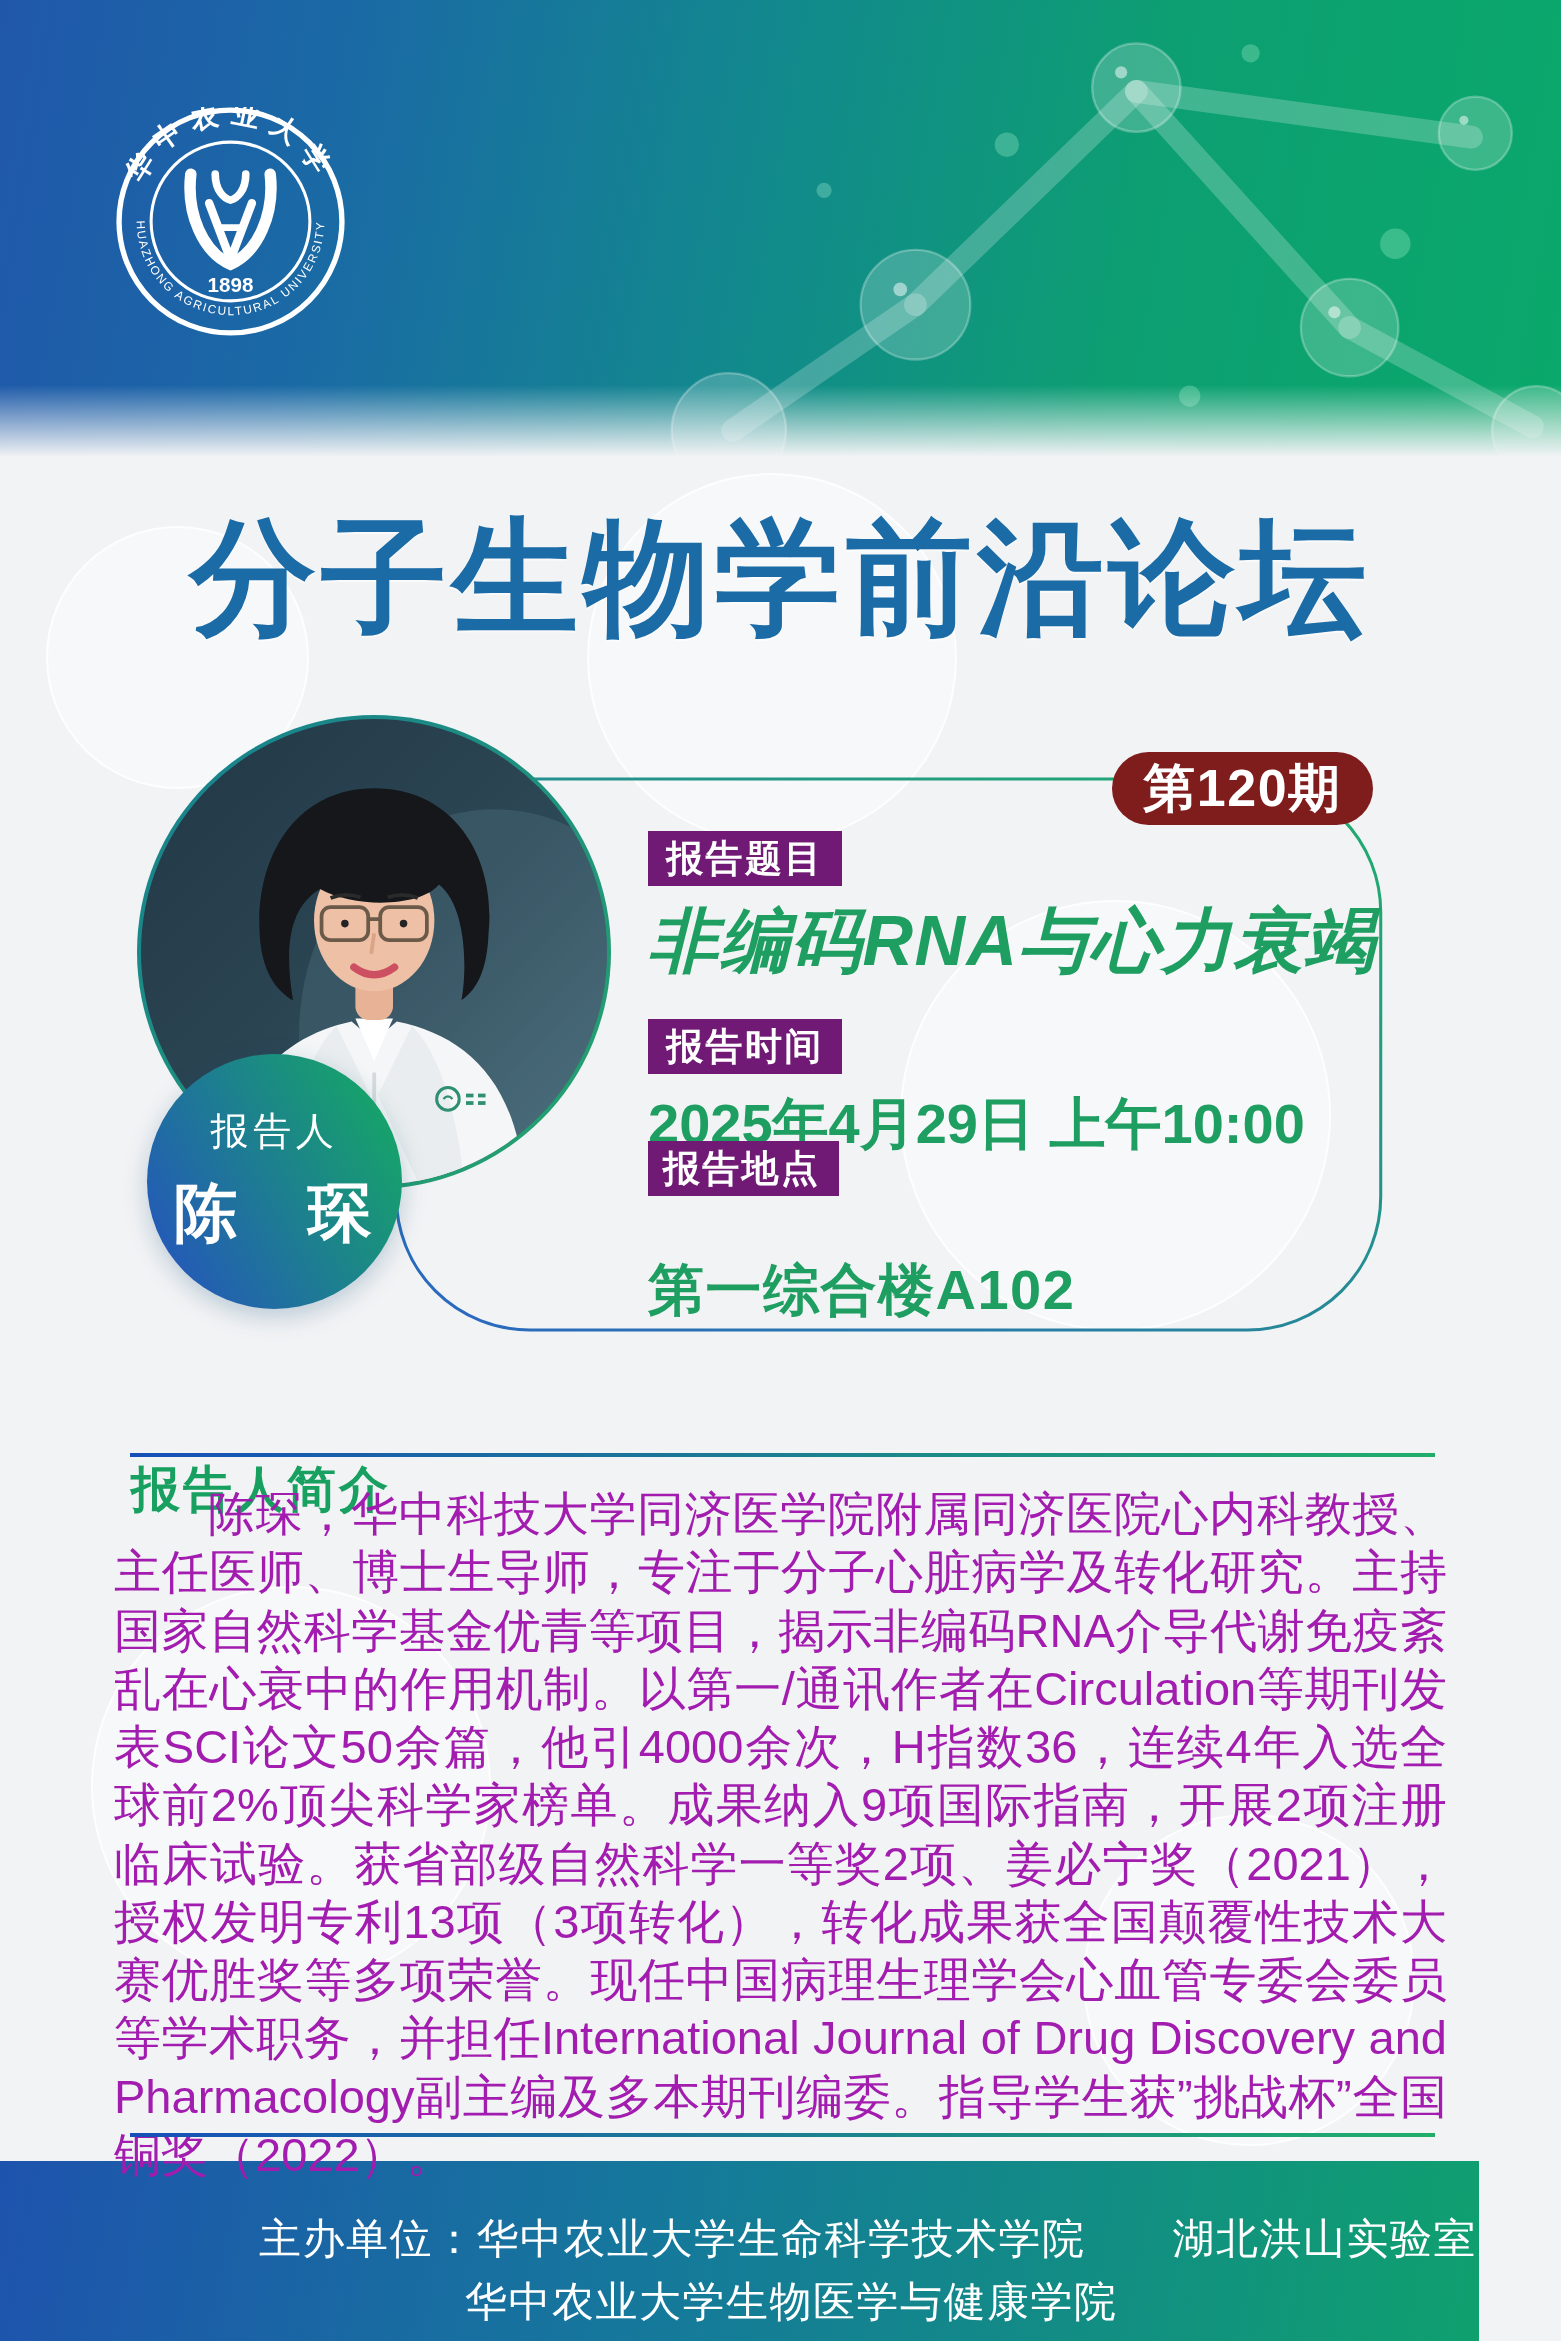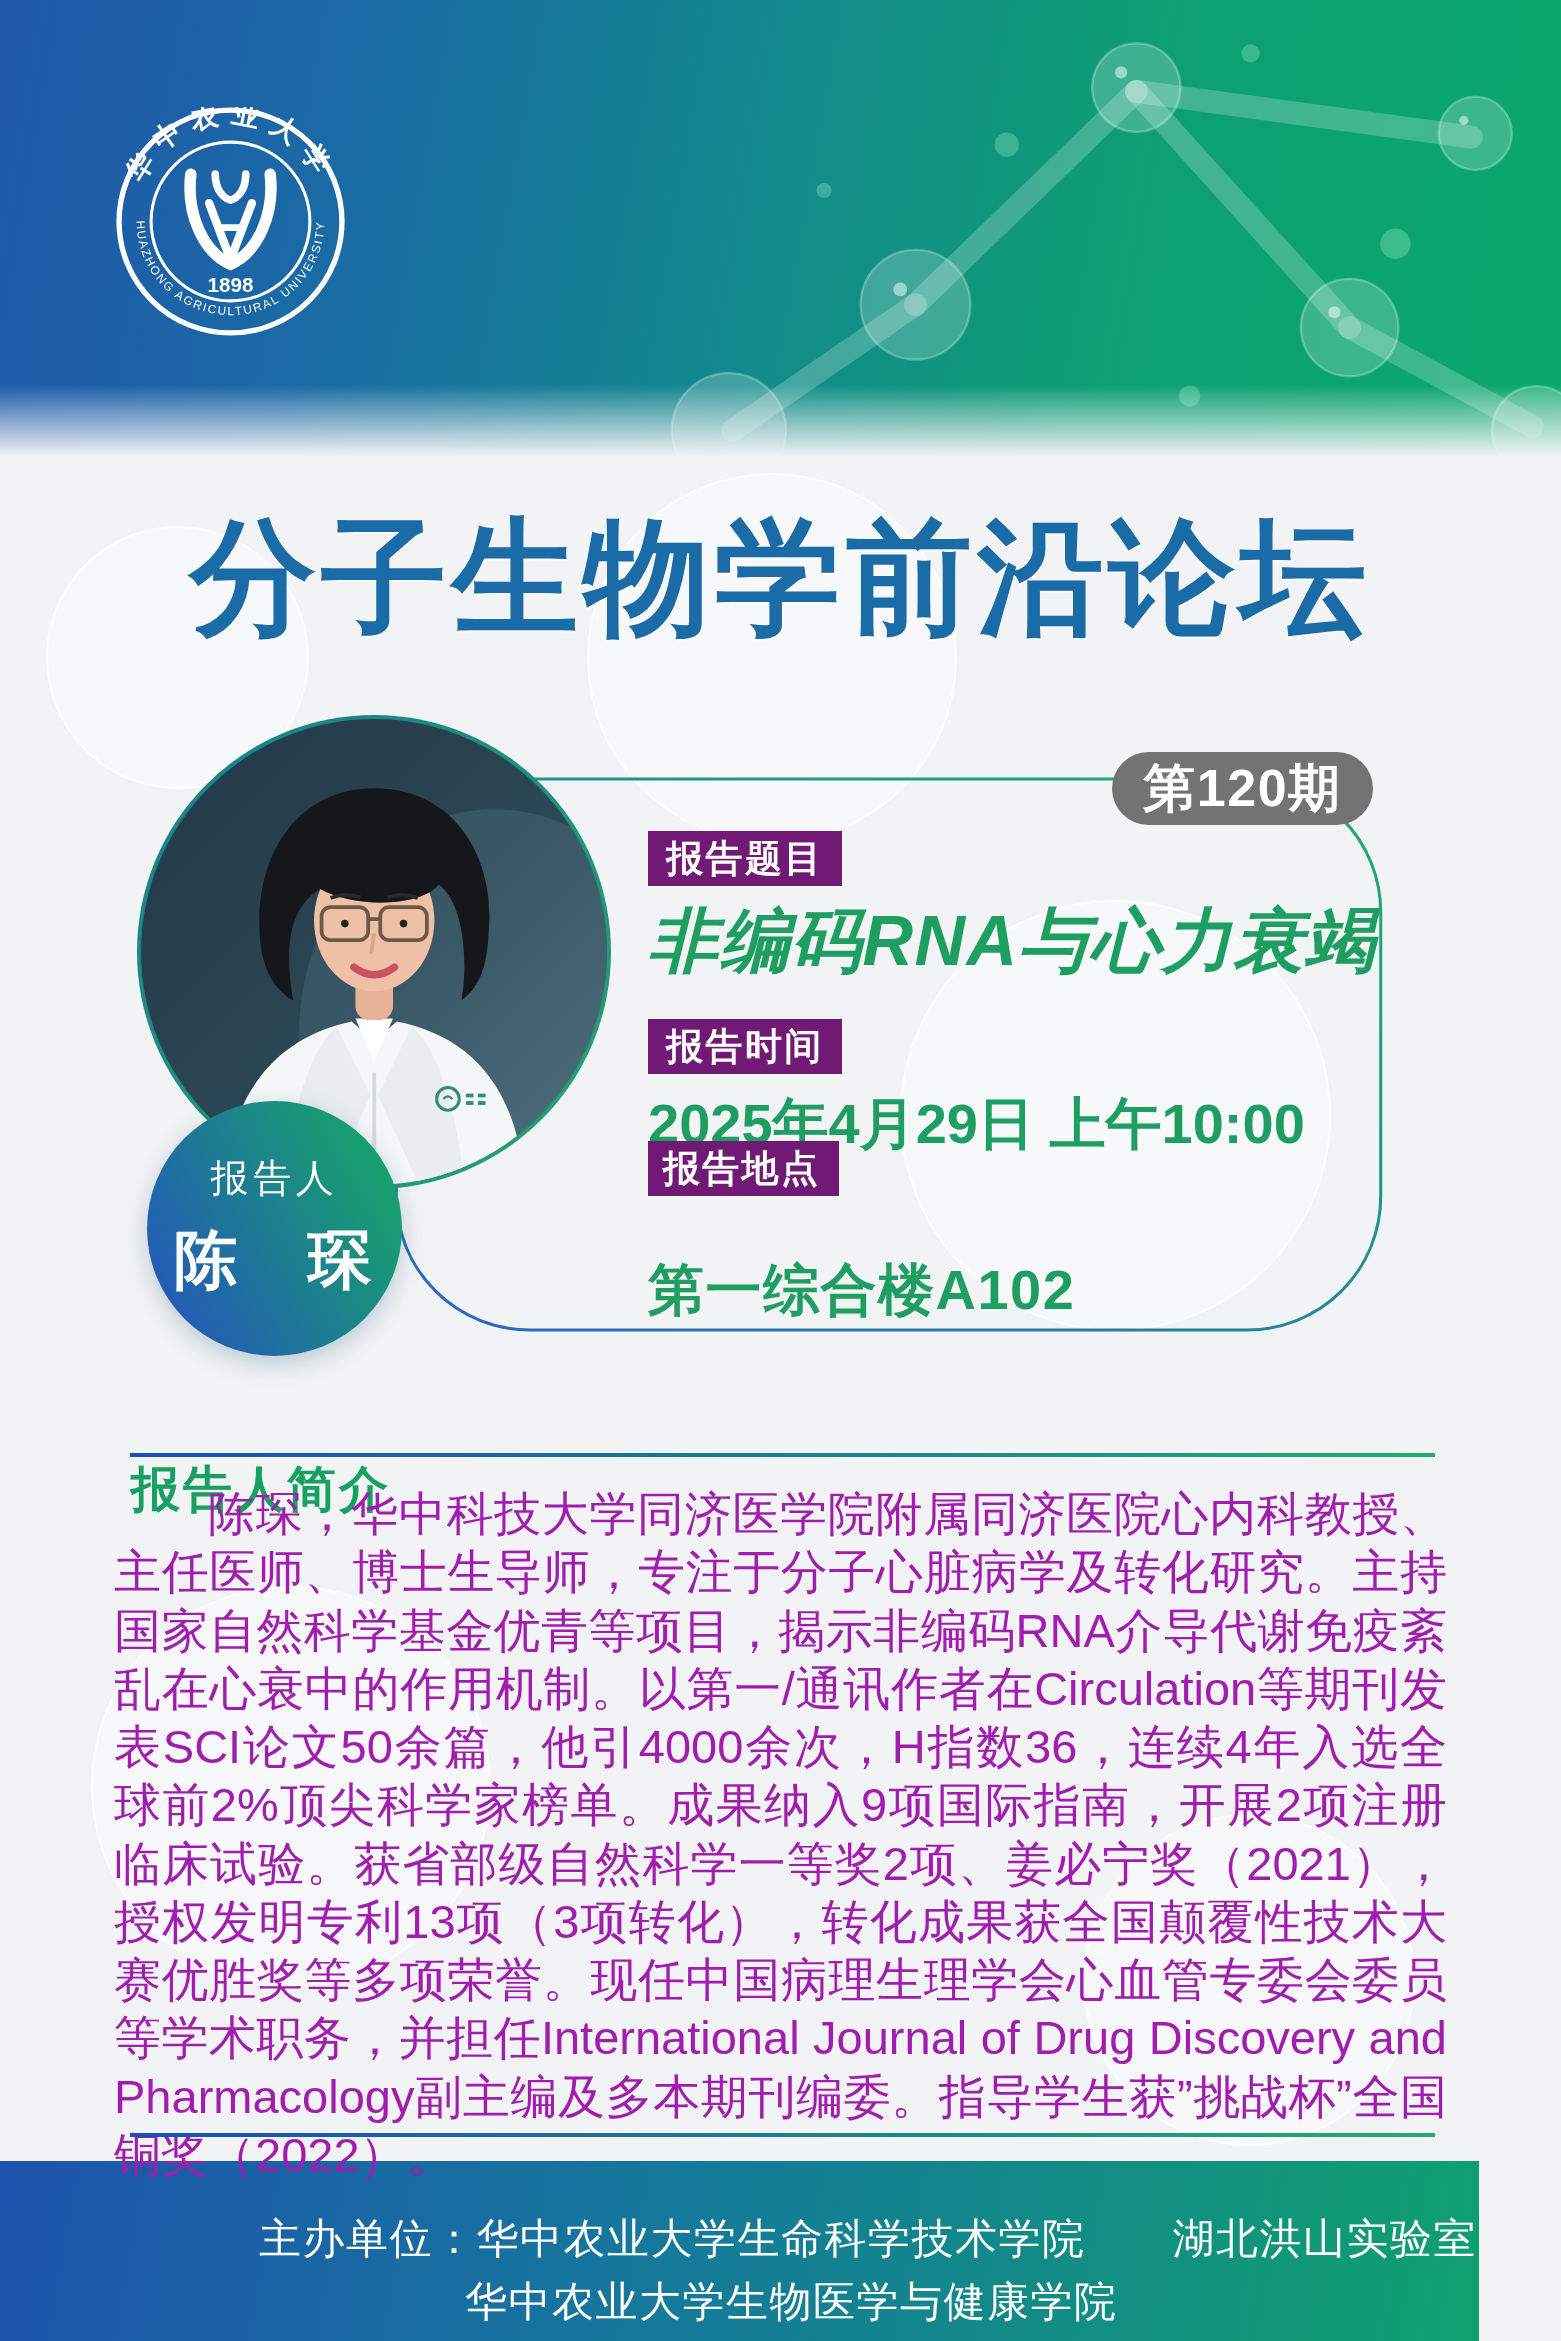--- a/index.html
+++ b/index.html
@@ -33,39 +33,39 @@
     position:absolute;left:0;top:509px;width:1561px;
     text-align:center;font-size:126px;font-weight:900;
     color:#1a6ba6;letter-spacing:5.3px;line-height:1.1;
     text-shadow:0 1.5px 0 rgba(255,255,255,.6);
   }
 
   
   .info-outline{position:absolute;left:393px;top:776px;z-index:1;}
   .session-badge{
     position:absolute;left:1112px;top:752px;width:261px;height:73px;z-index:4;
-    background:#737373;border-radius:37px;color:#ffffff;
+    background:#7f1d1d;border-radius:37px;color:#ffffff;
     font-size:52px;font-weight:bold;display:flex;align-items:center;justify-content:center;
     letter-spacing:1.5px;
   }
 
   
   .speaker-photo{
     position:absolute;left:137px;top:715px;width:474px;height:474px;z-index:2;
     border-radius:50%;
     background:linear-gradient(135deg,#177f90 0%,#25a46b 100%);
     padding:3.8px;box-sizing:border-box;
   }
   .speaker-photo .photo-inner{
     width:100%;height:100%;border-radius:50%;overflow:hidden;display:block;
   }
 
   
   .speaker-circle{
-    position:absolute;left:147px;top:1101px;width:255px;height:255px;z-index:3;
+    position:absolute;left:147px;top:1054px;width:255px;height:255px;z-index:3;
     border-radius:50%;
     background:linear-gradient(60deg,#2459b8 10%,#16a468 90%);
     color:#fff;display:flex;flex-direction:column;align-items:center;justify-content:center;
     box-shadow:0 7.6px 23px rgba(20,80,120,.25);
   }
   .speaker-role{font-size:38px;letter-spacing:4.6px;margin-bottom:13.7px;}
   .speaker-name{font-size:64px;font-weight:bold;letter-spacing:3px;}
 
   
   .info-chip{

